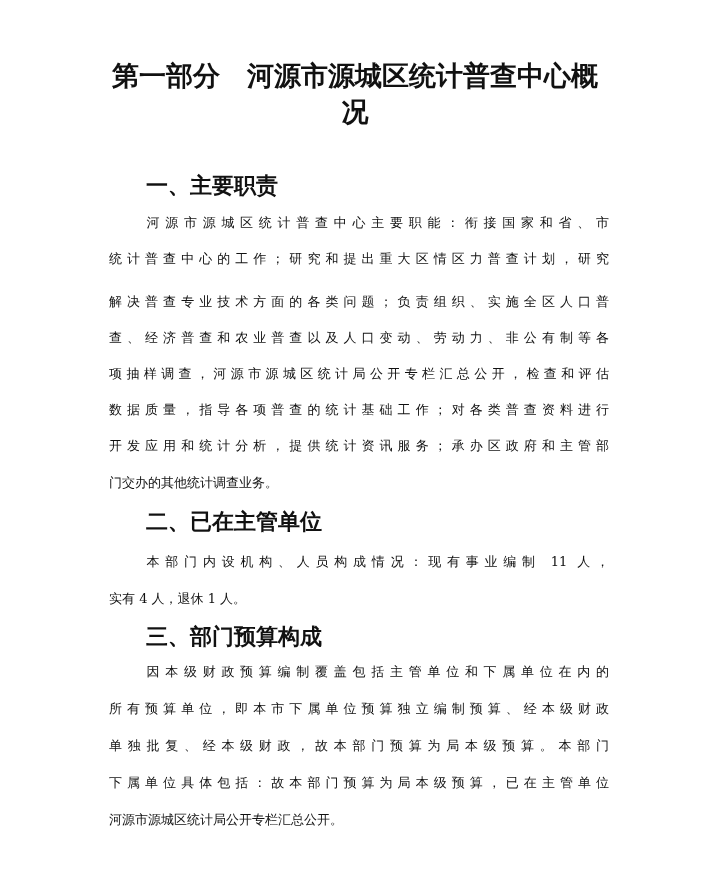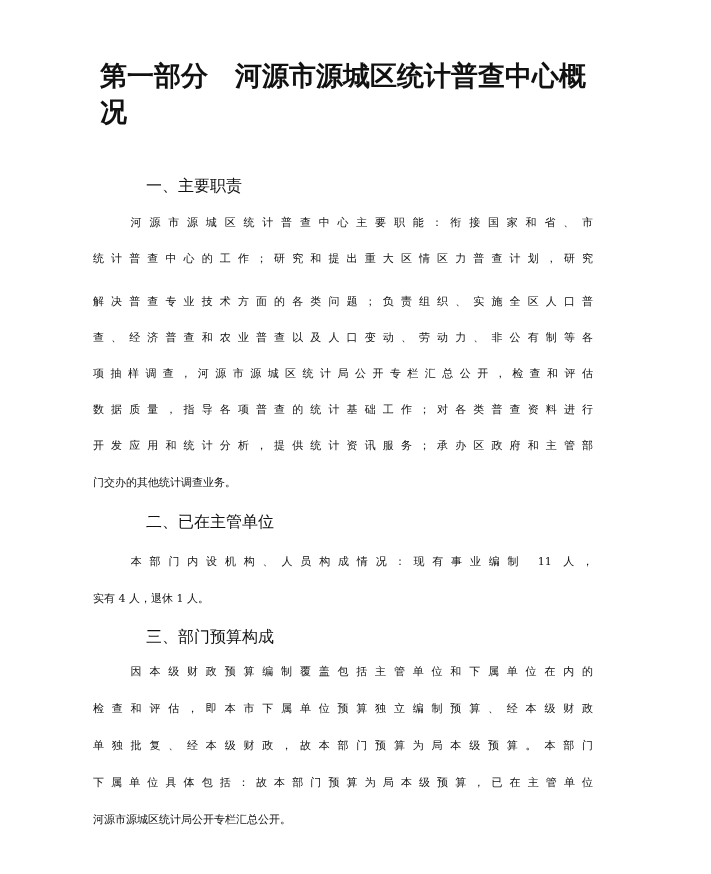--- a/index.html
+++ b/index.html
@@ -1,21 +1,21 @@
 <!DOCTYPE html>
 <html><head>
 <meta charset="utf-8">
 <style>
   html, body { margin:0; padding:0; background:#ffffff; }
   body { width:711px; height:874px; position:relative; overflow:hidden; color:#111; font-family:"DejaVu Sans", sans-serif; }
-  .title { position:absolute; left:100px; width:510px; font-size:27px; font-weight:bold; line-height:36px; }
+  .title { position:absolute; left:100px; width:510px; text-align:center; font-size:27px; font-weight:bold; line-height:36px; }
   .title.l1 { top:58px; }
   .title.l2 { top:94px; }
-  .h { position:absolute; left:146px; font-size:16px; font-weight:normal; line-height:24px; white-space:nowrap; }
-  .line { position:absolute; left:93px; width:500px; font-family:"DejaVu Serif", serif; font-size:11px; line-height:24px; white-space:nowrap; text-align:justify; text-align-last:justify; }
+  .h { position:absolute; left:146px; font-size:22px; font-weight:bold; line-height:24px; white-space:nowrap; }
+  .line { position:absolute; left:109px; width:500px; font-family:"DejaVu Serif", serif; font-size:13px; line-height:24px; white-space:nowrap; text-align:justify; text-align-last:justify; }
   .line.last { text-align-last:left; }
 </style>
 </head>
 <body>
 
 <div>
   <div class="title l1">第一部分　河源市源城区统计普查中心概</div>
   <div class="title l2">况</div>
 
   <div class="h" style="top:174px">一、主要职责</div>
@@ -27,17 +27,17 @@
   <div class="line" style="top:398px">数据质量，指导各项普查的统计基础工作；对各类普查资料进行</div>
   <div class="line" style="top:434px">开发应用和统计分析，提供统计资讯服务；承办区政府和主管部</div>
   <div class="line last" style="top:471px">门交办的其他统计调查业务。</div>
 
   <div class="h" style="top:510px">二、已在主管单位</div>
   <div class="line" style="top:550px">　　本部门内设机构、人员构成情况：现有事业编制 11 人，</div>
   <div class="line last" style="top:587px">实有 4 人，退休 1 人。</div>
 
   <div class="h" style="top:625px">三、部门预算构成</div>
   <div class="line" style="top:660px">　　因本级财政预算编制覆盖包括主管单位和下属单位在内的</div>
-  <div class="line" style="top:697px">检查和评估，即本市下属单位预算独立编制预算、经本级财政</div>
+  <div class="line" style="top:697px">所有预算单位，即本市下属单位预算独立编制预算、经本级财政</div>
   <div class="line" style="top:734px">单独批复、经本级财政，故本部门预算为局本级预算。本部门</div>
   <div class="line" style="top:771px">下属单位具体包括：故本部门预算为局本级预算，已在主管单位</div>
   <div class="line last" style="top:808px">河源市源城区统计局公开专栏汇总公开。</div>
 </div>
 
 </body></html>

